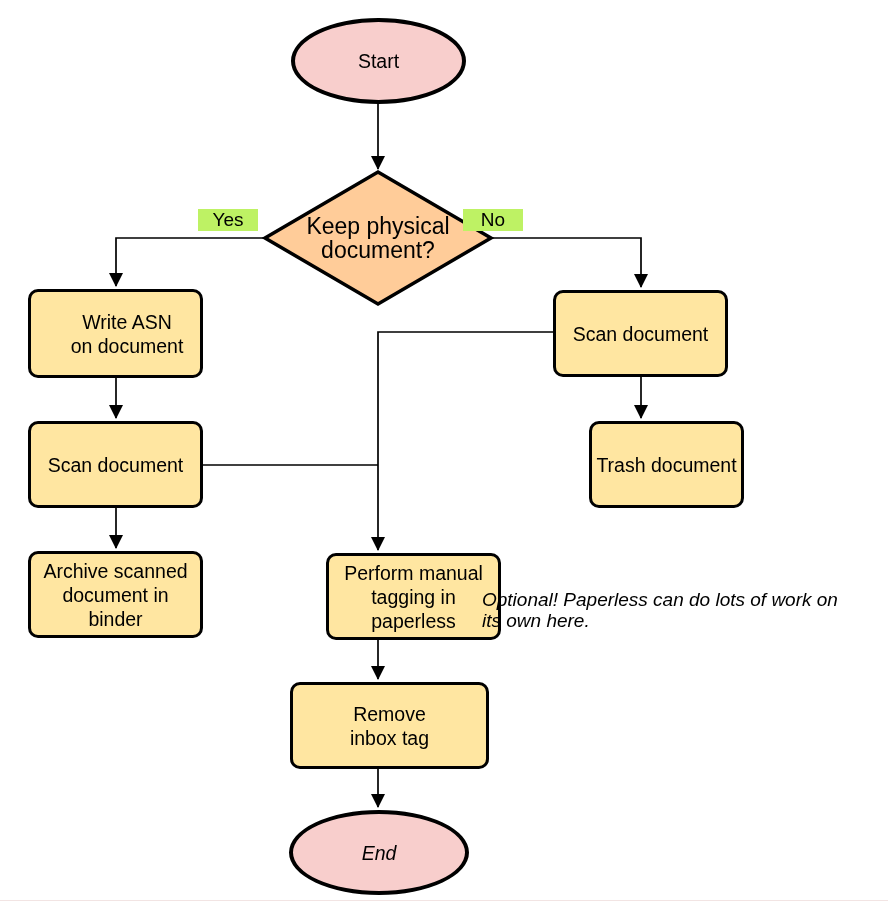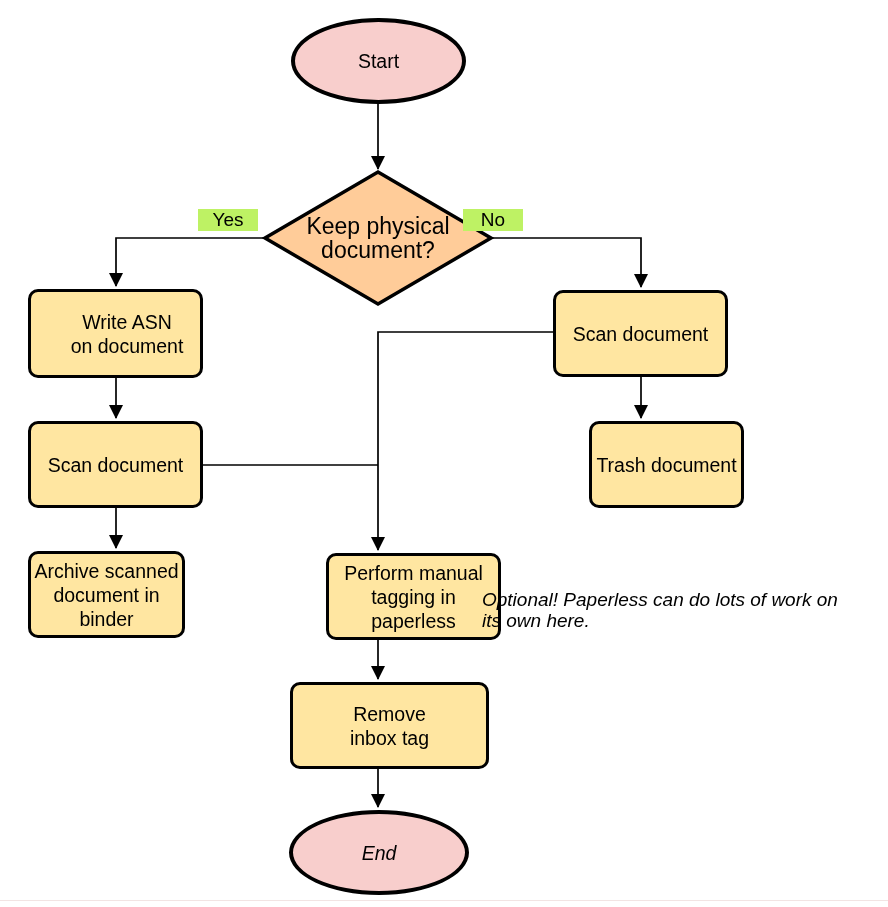--- a/index.html
+++ b/index.html
@@ -96,21 +96,21 @@
     top: 900px;
     width: 888px;
     height: 1px;
     background: #f2e4e3;
   }
 
   
   .n-start   { left: 291px; top: 18px;  width: 175px; height: 86px; }
   .n-write   { left: 28px;  top: 289px; width: 175px; height: 89px; padding-left: 23px; }
   .n-scan-l  { left: 28px;  top: 421px; width: 175px; height: 87px; }
-  .n-archive { left: 28px;  top: 551px; width: 157px; height: 87px; }
+  .n-archive { left: 28px;  top: 551px; width: 175px; height: 87px; }
   .n-scan-r  { left: 553px; top: 290px; width: 175px; height: 87px; }
   .n-trash   { left: 553px; top: 421px; width: 155px; height: 87px; margin-left: 36px; }
   .n-perform { left: 290px; top: 553px; width: 175px; height: 87px; margin-left: 36px; }
   .n-remove  { left: 290px; top: 682px; width: 199px; height: 87px; }
   .n-end     { left: 289px; top: 810px; width: 180px; height: 85px; font-style: italic; }
 </style>
 </head>
 <body>
 
 <div class="canvas">

